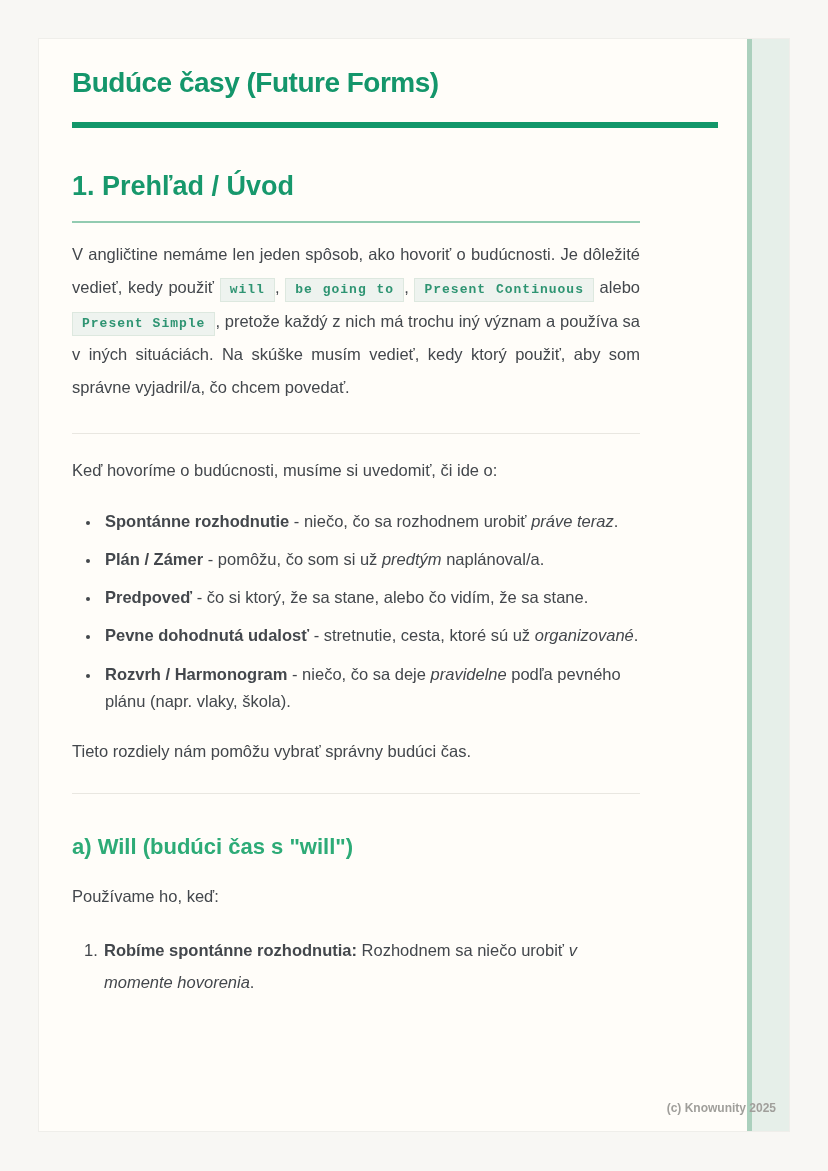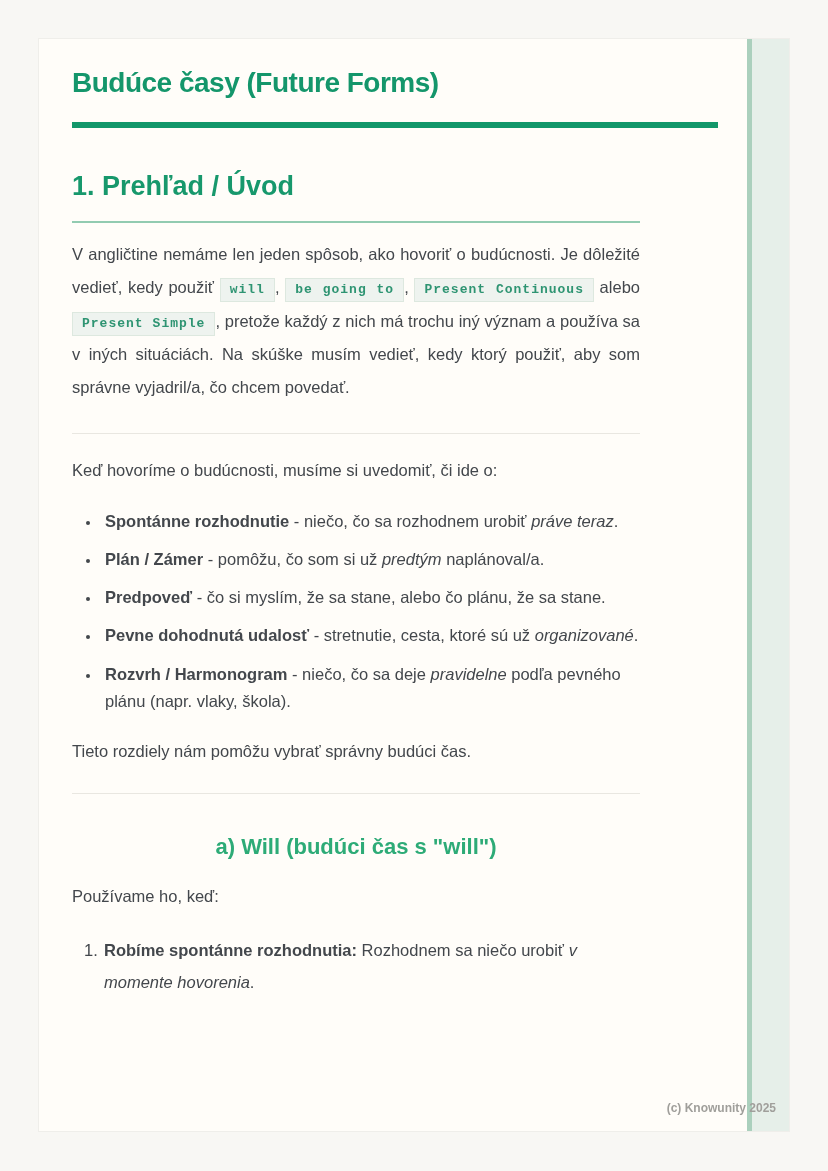--- a/index.html
+++ b/index.html
@@ -39,21 +39,20 @@
     font-size: 27px; font-weight: bold;
     color: #17986c;
     padding-bottom: 19px;
     border-bottom: 2px solid #92cbb1;
     width: 568px;
   }
   h3.sub-heading {
     margin-top: 40px;
     font-size: 22px; font-weight: bold;
     color: #2dab77;
-    text-align: center;
   }
   p.para {
     margin-top: 15px;
     font-size: 16.5px; color: #43474c;
     line-height: 2.02;
     text-align: justify;
   }
   p.plain {
     margin-top: 22px;
     font-size: 16.5px; color: #43474c;
@@ -122,21 +121,21 @@
         <h2 class="section-heading">1. Prehľad / Úvod</h2>
         <p class="para"><span>V angličtine nemáme len jeden spôsob, ako hovoriť o budúcnosti. Je dôležité vedieť, kedy použiť </span><code class="badge">will</code><span>, </span><code class="badge">be going to</code><span>, </span><code class="badge">Present Continuous</code><span> alebo </span><code class="badge">Present Simple</code><span>, pretože každý z nich má trochu iný význam a používa sa v iných situáciách. Na skúške musím vedieť, kedy ktorý použiť, aby som správne vyjadril/a, čo chcem povedať.</span></p>
         <hr class="divider">
       </section>
 
       <section>
         <p class="plain">Keď hovoríme o budúcnosti, musíme si uvedomiť, či ide o:</p>
         <ul class="bullet-list">
           <li><b class="term">Spontánne rozhodnutie</b><span> - niečo, čo sa rozhodnem urobiť </span><i class="em">práve teraz</i><span>.</span></li>
           <li><b class="term">Plán / Zámer</b><span> - pomôžu, čo som si už </span><i class="em">predtým</i><span> naplánoval/a.</span></li>
-          <li><b class="term">Predpoveď</b><span> - čo si myslím, že sa stane, alebo čo plánu, že sa stane.</span><i class="em"></i><span></span></li>
+          <li><b class="term">Predpoveď</b><span> - čo si ktorý, že sa stane, alebo čo vidím, že sa stane.</span><i class="em"></i><span></span></li>
           <li><b class="term">Pevne dohodnutá udalosť</b><span> - stretnutie, cesta, ktoré sú už </span><i class="em">organizované</i><span>.</span></li>
           <li><b class="term">Rozvrh / Harmonogram</b><span> - niečo, čo sa deje </span><i class="em">pravidelne</i><span> podľa pevného plánu (napr. vlaky, škola).</span></li>
         </ul>
         <p class="plain">Tieto rozdiely nám pomôžu vybrať správny budúci čas.</p>
         <hr class="divider">
       </section>
 
       <section>
         <h3 class="sub-heading">a) Will (budúci čas s "will")</h3>
         <p class="plain">Používame ho, keď:</p>

